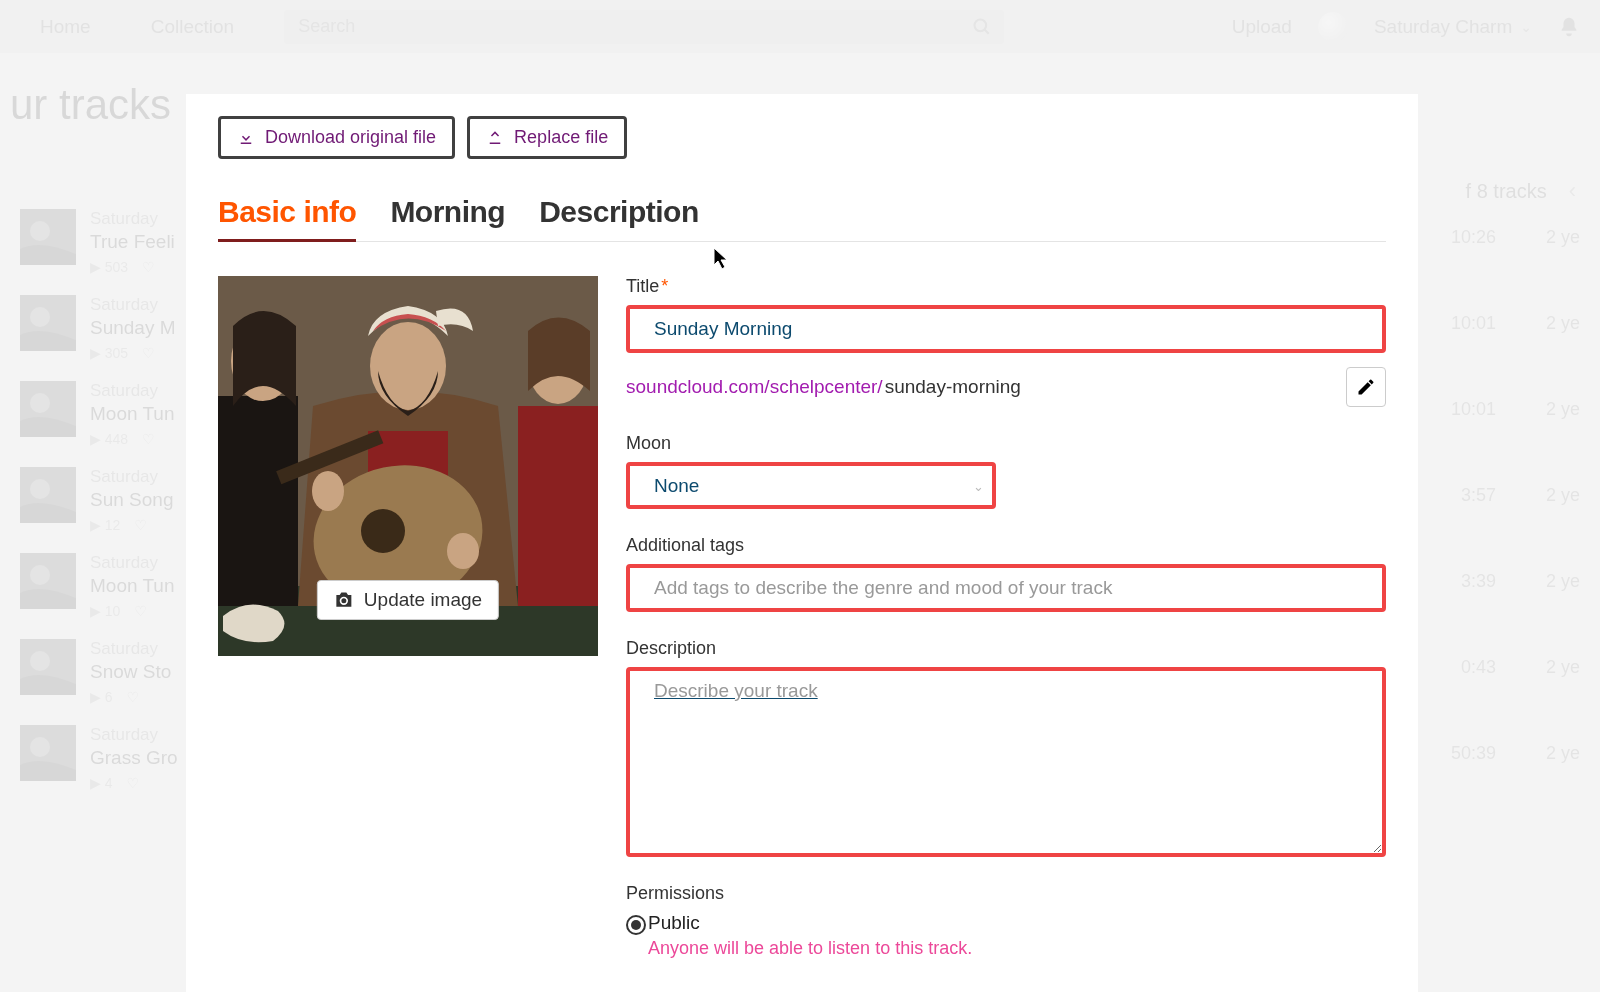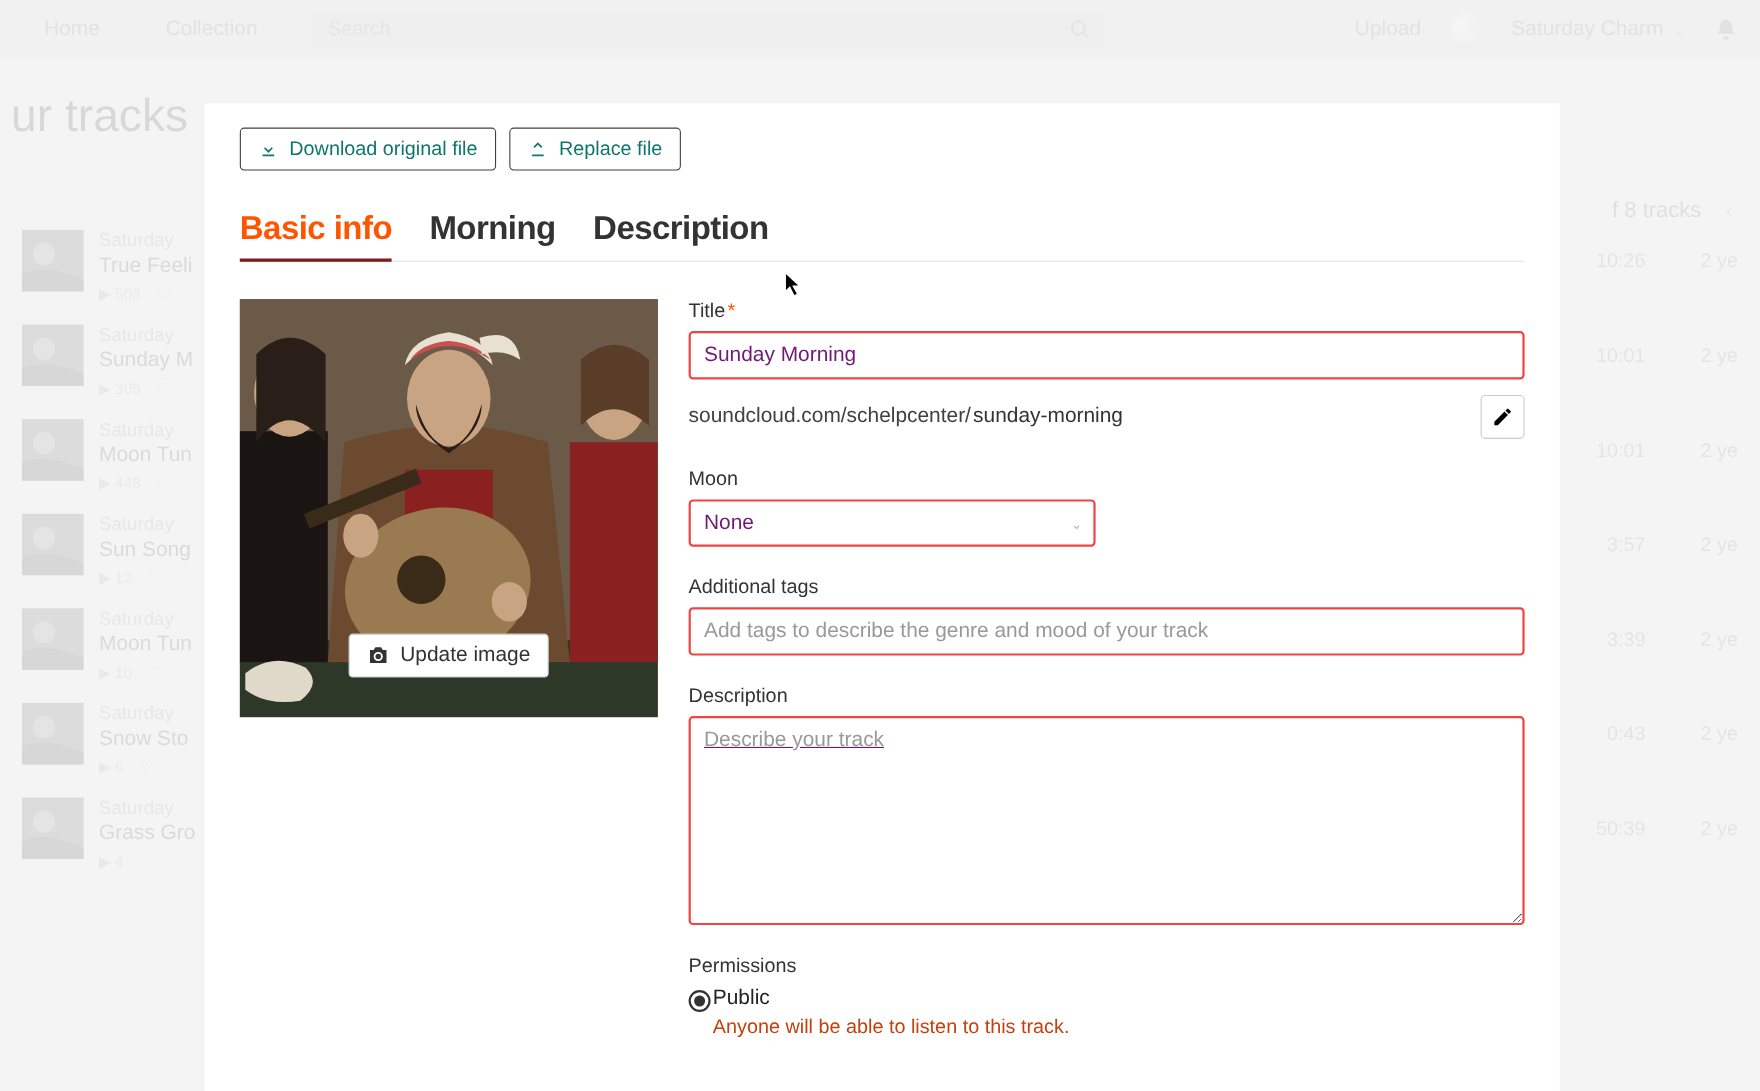--- a/index.html
+++ b/index.html
@@ -153,26 +153,26 @@
   background: #fff;
   z-index: 10;
   padding: 22px 32px 0 32px;
 }
 .modal-top-buttons {
   display: flex;
   gap: 12px;
   margin-bottom: 36px;
 }
 .file-btn {
-  border: 1px solid #404040;
+  border: 3px solid #404040;
   background: #fff;
   border-radius: 4px;
   padding: 8px 16px;
   font-size: 18px;
-  color: #0f766e;
+  color: #701a75;
   display: flex;
   align-items: center;
   gap: 10px;
   cursor: pointer;
 }
 .file-btn svg { width: 18px; height: 18px; }
 
 .tabs {
   display: flex;
   gap: 34px;
@@ -228,36 +228,36 @@
 
 .fields-col { flex: 1; }
 .field-label {
   font-size: 18px;
   color: #333;
   margin-bottom: 8px;
 }
 .field-label .req { color: #f50; margin-left: 2px; }
 .text-input, .select-input, .textarea-input {
   width: 100%;
-  border: 2px solid #ef4444;
+  border: 4px solid #ef4444;
   border-radius: 4px;
   font-size: 19px;
-  color: #701a75;
-  padding: 9px 12px;
+  color: #0c4a6e;
+  padding: 9px 24px;
   background: #fff;
 }
 .text-input::placeholder, .textarea-input::placeholder { color: #999; }
 
 .permalink-row {
   display: flex;
   align-items: center;
   margin-top: 14px;
   gap: 2px;
 }
-.permalink-prefix { font-size: 19px; color: #404040; }
+.permalink-prefix { font-size: 19px; color: #a21caf; }
 .permalink-slug { font-size: 19px; color: #333; }
 .edit-slug-btn {
   margin-left: auto;
   width: 40px; height: 40px;
   border: 1px solid #ccc;
   border-radius: 4px;
   background: #fff;
   display: flex;
   align-items: center;
   justify-content: center;
@@ -303,21 +303,21 @@
   justify-content: center;
   flex-shrink: 0;
 }
 .radio-dot.checked::after {
   content: '';
   width: 10px; height: 10px;
   background: #333;
   border-radius: 50%;
 }
 .radio-label { font-size: 19px; color: #222; font-weight: 500; }
-.radio-desc { font-size: 18px; color: #c2410c; margin-top: 4px; }
+.radio-desc { font-size: 18px; color: #ec4899; margin-top: 4px; }
 
 
 .cursor {
   position: absolute;
   left: 713px;
   top: 247px;
   z-index: 100;
   pointer-events: none;
 }
 .cursor svg { width: 18px; height: 24px; }

